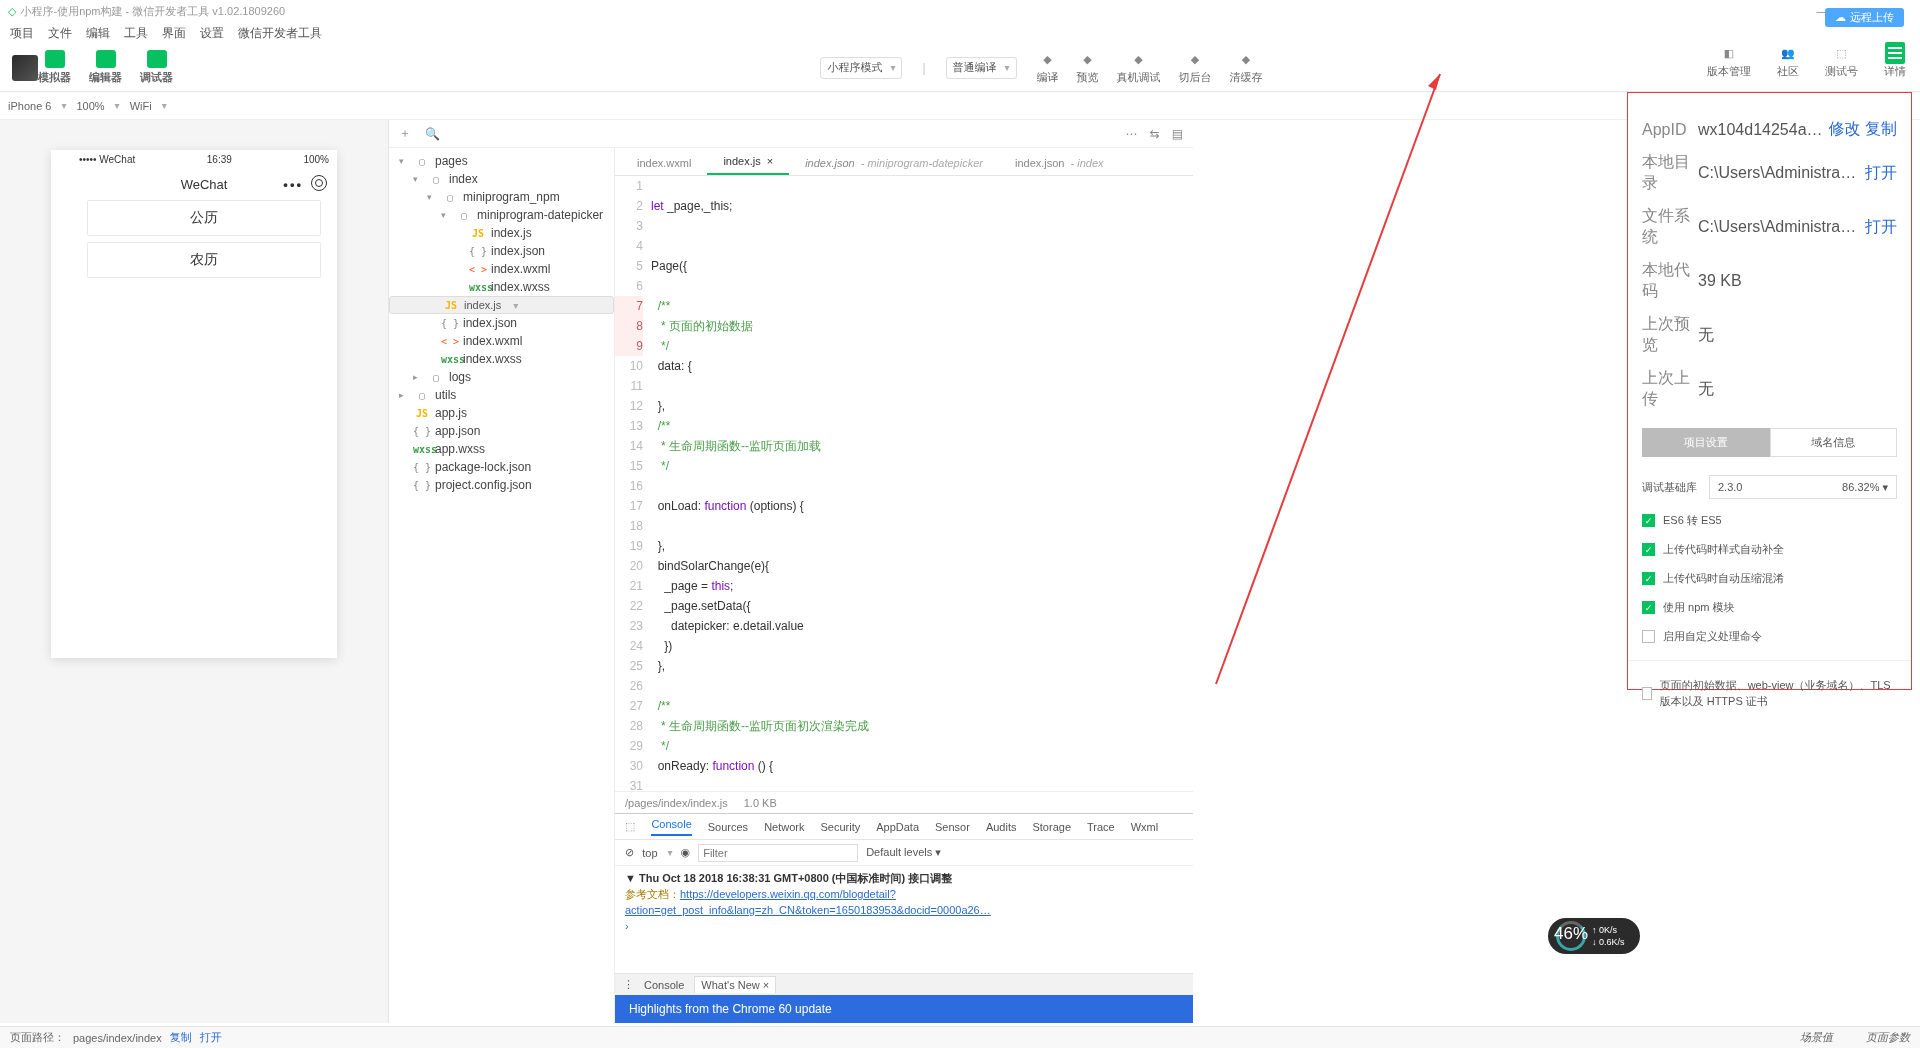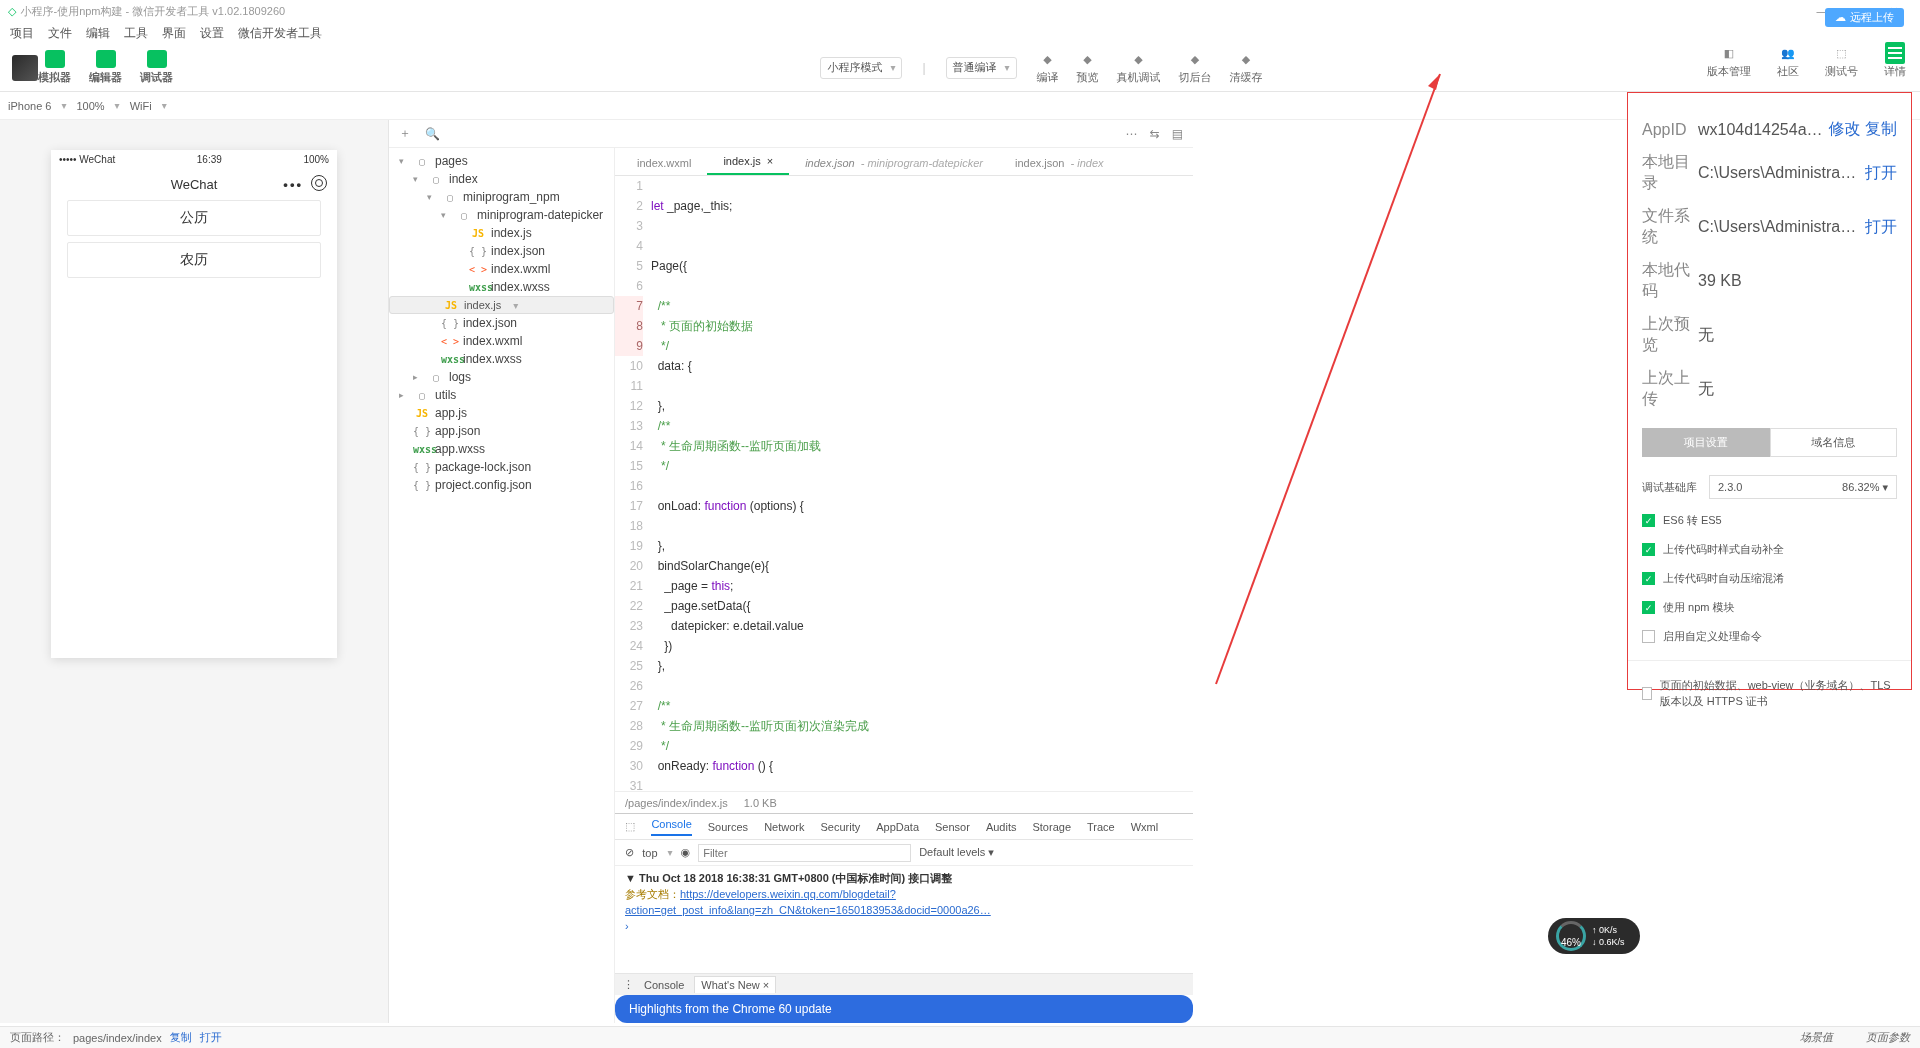--- a/index.html
+++ b/index.html
@@ -21,21 +21,21 @@
 .detail-btn .bars { width:14px; height:2px; background:#fff; position:relative; }
 .detail-btn .bars::before,.detail-btn .bars::after { content:""; position:absolute; left:0; width:14px; height:2px; background:#fff; }
 .detail-btn .bars::before { top:-5px; } .detail-btn .bars::after { top:5px; }
 .avatar-sq { width:26px; height:26px; background:linear-gradient(135deg,#2a2a2a,#555); border-radius:3px; margin-left:2px; }
 .devicebar { height:28px; border-bottom:1px solid #eee; display:flex; align-items:center; gap:10px; padding:0 8px; font-size:11px; color:#666; }
 .dsel { display:inline-flex; align-items:center; gap:4px; }
 .dsel::after { content:"▾"; color:#aaa; font-size:10px; margin-left:6px; }
 
 .main { display:flex; height:calc(100% - 145px); }
 .simcol { width:388px; background:#f5f5f5; display:flex; flex-direction:column; align-items:center; padding-top:30px; }
-.phone { width:286px; height:508px; background:#fff; box-shadow:0 2px 10px rgba(0,0,0,.12); position:relative; }
+.phone { width:286px; height:508px; background:#fff; box-shadow:0 2px 10px rgba(0,0,0,.12); position:relative;padding-left:20px; }
 .phone-status { display:flex; justify-content:space-between; padding:4px 8px; font-size:10px; color:#333; }
 .phone-header { text-align:center; font-size:13px; color:#333; position:relative; padding:8px 0; }
 .phone-dots { position:absolute; right:34px; top:8px; letter-spacing:2px; font-weight:bold; }
 .phone-radar { position:absolute; right:10px; top:6px; width:16px; height:16px; border:1.5px solid #333; border-radius:50%; display:flex; align-items:center; justify-content:center; }
 .phone-radar::after { content:""; width:6px; height:6px; border:1.5px solid #333; border-radius:50%; }
 .ph-list-item { border:1px solid #e8e8e8; margin:0 16px 6px; border-radius:2px; text-align:center; padding:8px 0; font-size:14px; color:#333; }
 
 .midcol { width:805px; display:flex; flex-direction:column; border-left:1px solid #e5e5e5; }
 .tree-head { height:28px; display:flex; align-items:center; padding:0 10px; color:#888; border-bottom:1px solid #eee; gap:14px; }
 .tree-body { display:flex; flex:1; min-height:0; }
@@ -60,21 +60,21 @@
 
 .devtools { border-top:1px solid #ccc; height:210px; display:flex; flex-direction:column; }
 .dt-tabs { display:flex; align-items:center; height:26px; border-bottom:1px solid #e5e5e5; font-size:11px; color:#555; gap:16px; padding:0 10px; }
 .dt-tabs .on { color:#1a73e8; border-bottom:2px solid #1a73e8; padding-bottom:4px; }
 .dt-filter { height:26px; display:flex; align-items:center; gap:8px; padding:0 10px; border-bottom:1px solid #eee; font-size:11px; color:#555; }
 .dt-filter input { border:1px solid #ddd; height:18px; padding:0 4px; font-size:11px; }
 .console-out { flex:1; overflow:auto; font-family:Consolas,monospace; font-size:11px; padding:4px 10px; color:#333; line-height:16px; }
 .warn { color:#a67c00; }
 .console-out a { color:#2a6bd0; text-decoration:underline; }
 .dock-tabs { height:22px; border-top:1px solid #e5e5e5; background:#f2f2f2; display:flex; align-items:center; font-size:11px; padding:0 8px; gap:10px; color:#555; }
-.highlights { height:28px; background:#2d6cdf; color:#fff; display:flex; align-items:center; padding:0 14px; font-size:12px;border-radius:12px; }
+.highlights { height:28px; background:#2d6cdf; color:#fff; display:flex; align-items:center; padding:0 14px; font-size:12px; }
 
 .detail-panel { position:absolute; top:92px; right:8px; width:285px; height:598px; border:1px solid #e73c3c; background:#fff; z-index:5; padding:14px; font-size:12px; color:#555; }
 .dp-head { display:flex; gap:12px; align-items:flex-start; }
 .dp-avatar { width:44px; height:44px; border-radius:50%; background:#eee; display:flex; align-items:center; justify-content:center; color:#aaa; }
 .dp-title { color:#333; font-size:13px; line-height:18px; }
 .dp-row { display:flex; align-items:center; margin-top:12px; font-size:16px; }
 .dp-row .lbl { width:56px; color:#888; }
 .dp-row .val { flex:1; color:#555; overflow:hidden; text-overflow:ellipsis; white-space:nowrap; }
 .dp-row .act { color:#2a6bd0; margin-left:6px; }
 .dp-tabs { display:flex; margin-top:18px; }
@@ -83,21 +83,21 @@
 .dp-lib { display:flex; align-items:center; margin-top:18px; font-size:11px; }
 .dp-lib .box { flex:1; border:1px solid #ddd; height:24px; display:flex; align-items:center; justify-content:space-between; padding:0 8px; margin-left:12px; color:#555; }
 .dp-check { display:flex; align-items:center; gap:8px; margin-top:14px; font-size:11px; }
 .dp-check .cb { width:13px; height:13px; border:1px solid #07c160; background:#07c160; color:#fff; display:flex; align-items:center; justify-content:center; font-size:9px; }
 .dp-check .cb.off { background:#fff; border-color:#bbb; color:transparent; }
 .dp-hr { height:1px; background:#eee; margin:16px -14px; }
 
 .footer { position:absolute; bottom:0; left:0; right:0; height:22px; background:#f8f8f8; border-top:1px solid #e5e5e5; display:flex; align-items:center; padding:0 10px; font-size:11px; color:#666; gap:8px; }
 .footer .r { margin-left:auto; display:flex; gap:33px;font-style:italic; }
 .perf-badge { position:absolute; bottom:94px; right:280px; width:92px; height:36px; background:#2b2b2b; border-radius:20px; color:#fff; display:flex; align-items:center; padding:0 8px; font-size:9px; z-index:3; }
-.perf-badge .ring { width:30px; height:30px; border-radius:50%; border:3px solid #3aa5a5; border-top-color:#666; display:flex; align-items:flex-end; justify-content:center; font-size:10px; margin-right:6px; }
+.perf-badge .ring { width:30px; height:30px; border-radius:50%; border:3px solid #3aa5a5; border-top-color:#666; display:flex; align-items:flex-start; justify-content:center; font-size:17px; margin-right:6px; }
 .link-blue { color:#2a6bd0; }
 </style>
 </head>
 <body>
 
 <div class="titlebar">
   <span style="color:#07c160;margin-right:4px;">◇</span>
   <span>小程序-使用npm构建 - 微信开发者工具 v1.02.1809260</span>
   <span class="spacer"></span>
   <span class="wctl">—</span>
@@ -403,21 +403,21 @@
               <span>Sensor</span>
               <span>Audits</span>
               <span>Storage</span>
               <span>Trace</span>
               <span>Wxml</span>
             </div>
           <div class="dt-filter">
             <span>⊘</span>
             <span class="dsel">top</span>
             <span>◉</span>
-            <input style="width: 213px;" placeholder="Filter">
+            <input style="width: 160px;" placeholder="Filter">
             <span>Default levels ▾</span>
           </div>
           <div class="console-out">
             <div>▼ <b>Thu Oct 18 2018 16:38:31 GMT+0800 (中国标准时间) 接口调整</b></div>
             <div class="warn">    <span>参考文档：</span><a>https://developers.weixin.qq.com/blogdetail?action=get_post_info&amp;lang=zh_CN&amp;token=1650183953&amp;docid=0000a26…</a></div>
             <div style="color:#2a6bd0;">›</div>
           </div>
           <div class="dock-tabs">
             <span>⋮</span>
             <span>Console</span>

